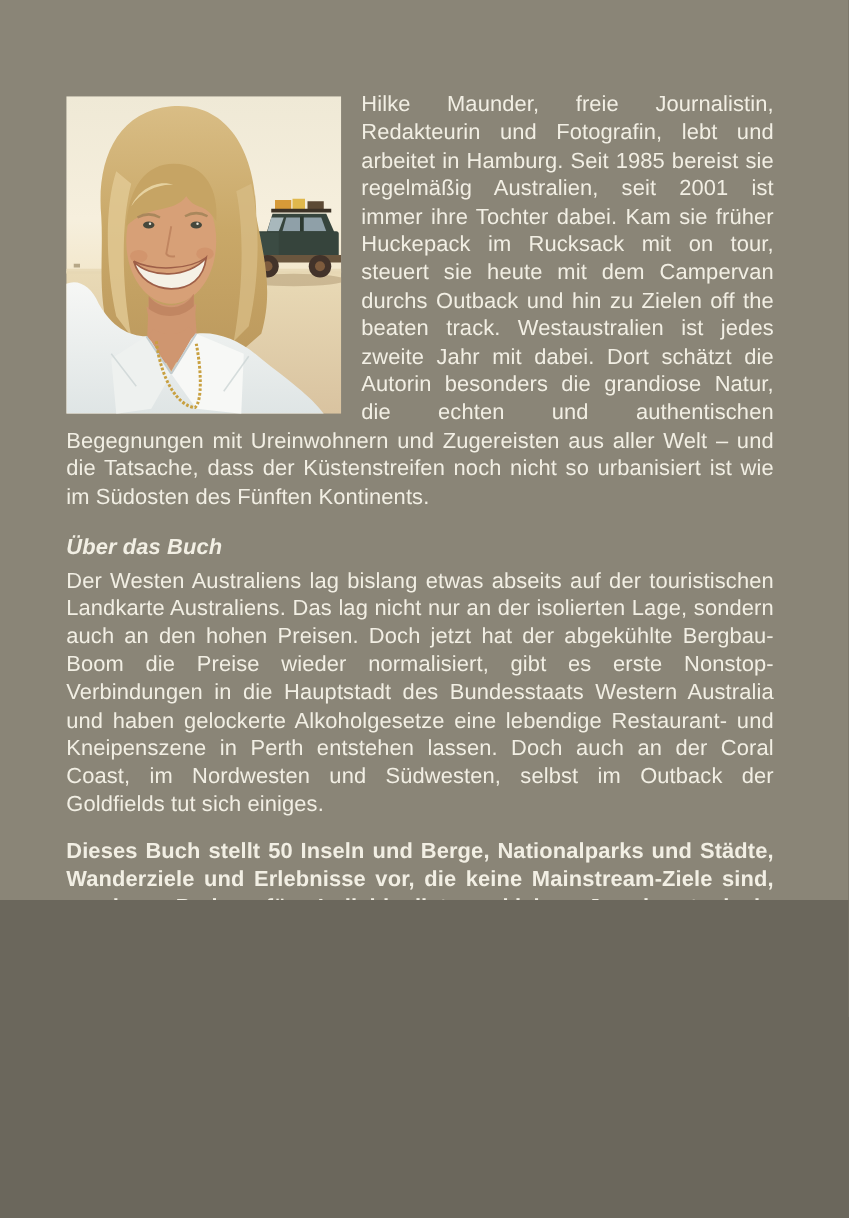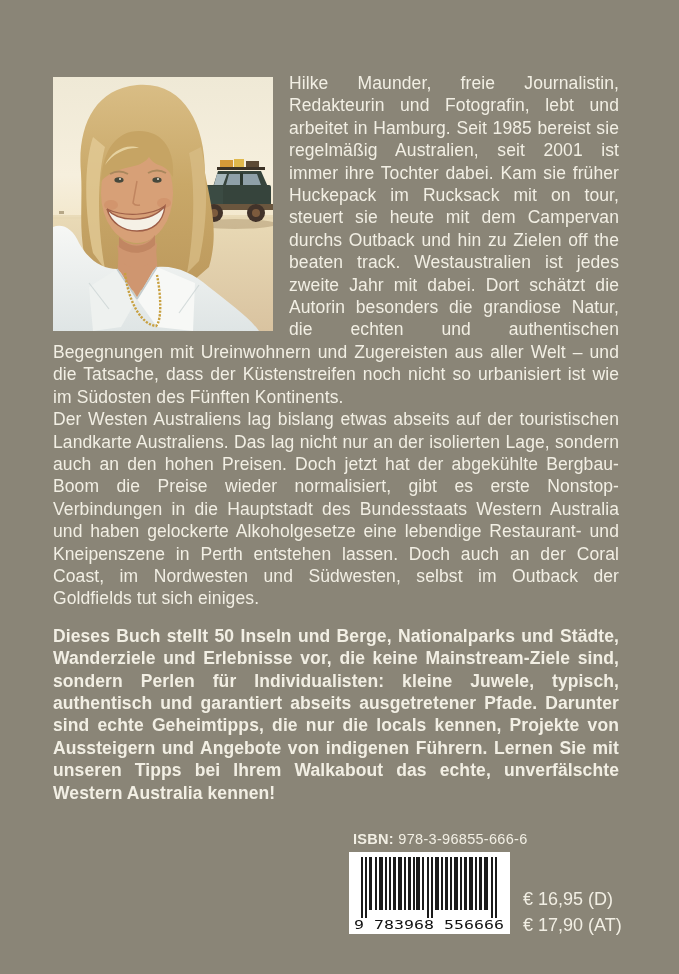--- a/index.html
+++ b/index.html
@@ -1,18 +1,18 @@
 <!DOCTYPE html>
 <html lang="de"><head>
 <meta charset="utf-8">
 <style>
   html,body{margin:0;padding:0;background:#6b675c;}
   .page{
     position:relative;
-    width:679px;height:974px;
+    width:679px;height:720px;
     background:#8a8577;
     font-family:"Liberation Sans",sans-serif;
     color:#f2efe4;
     overflow:hidden;
     margin:0 auto;
   }
   .content{
     position:absolute;
     left:53px;top:72px;width:566px;
     font-size:17.5px;
@@ -152,20 +152,21 @@
           <path d="M64,192 L84,222 L68,250 L40,254 L36,210 Z" fill="#eef1ef"></path>
           <path d="M104,190 L84,222 L104,250 L140,254 L142,206 Z" fill="#f7f8f6"></path>
           <path d="M66,190 L84,220 L102,188 L98,184 C92,192 76,192 70,186 Z" fill="#cf9670"></path>
           <path d="M64,192 L84,222 M104,190 L84,222" stroke="#c3ccce" stroke-width="1.5" fill="none"></path>
           <path d="M36,206 L56,232 M146,208 L126,236" stroke="#ccd4d4" stroke-width="1.2" fill="none" opacity="0.8"></path>
           <path d="M72,196 C76,228 90,248 103,249 C109,244 108,218 104,198" stroke="#c8a040" stroke-width="2.4" fill="none" stroke-dasharray="2.2 1.4"></path>
         </svg>
       </span><span>Hilke Maunder, freie Journalistin, Redakteurin und Fotografin, lebt und arbeitet in Hamburg. Seit 1985 bereist sie regelmäßig Australien, seit 2001 ist immer ihre Tochter dabei. Kam sie früher Huckepack im Rucksack mit on tour, steuert sie heute mit dem Campervan durchs Outback und hin zu Zielen off the beaten track. Westaustralien ist jedes zweite Jahr mit dabei. Dort schätzt die Autorin besonders die grandiose Natur, die echten und authentischen Begegnungen mit Ureinwohnern und Zugereisten aus aller Welt – und die Tatsache, dass der Küstenstreifen noch nicht so urbanisiert ist wie im Südosten des Fünften Kontinents.</span>
     </p>
 
+    <h2 class="about-heading">Über das Buch</h2>
 
     <p>Der Westen Australiens lag bislang etwas abseits auf der touristischen Landkarte Australiens. Das lag nicht nur an der isolierten Lage, sondern auch an den hohen Preisen. Doch jetzt hat der abgekühlte Bergbau-Boom die Preise wieder normalisiert, gibt es erste Nonstop-Verbindungen in die Hauptstadt des Bundesstaats Western Australia und haben gelockerte Alkoholgesetze eine lebendige Restaurant- und Kneipenszene in Perth entstehen lassen. Doch auch an der Coral Coast, im Nordwesten und Südwesten, selbst im Outback der Goldfields tut sich einiges.</p>
 
     <p class="para2">Dieses Buch stellt 50 Inseln und Berge, Nationalparks und Städte, Wanderziele und Erlebnisse vor, die keine Mainstream-Ziele sind, sondern Perlen für Individualisten: kleine Juwele, typisch, authentisch und garantiert abseits ausgetretener Pfade. Darunter sind echte Geheimtipps, die nur die locals kennen, Projekte von Aussteigern und Angebote von indigenen Führern. Lernen Sie mit unseren Tipps bei Ihrem Walkabout das echte, unverfälschte Western Australia kennen!</p>
 
   </div>
 
   <div class="isbn-block">
     <div class="isbn-line">
       <span class="isbn-label">ISBN:</span>

